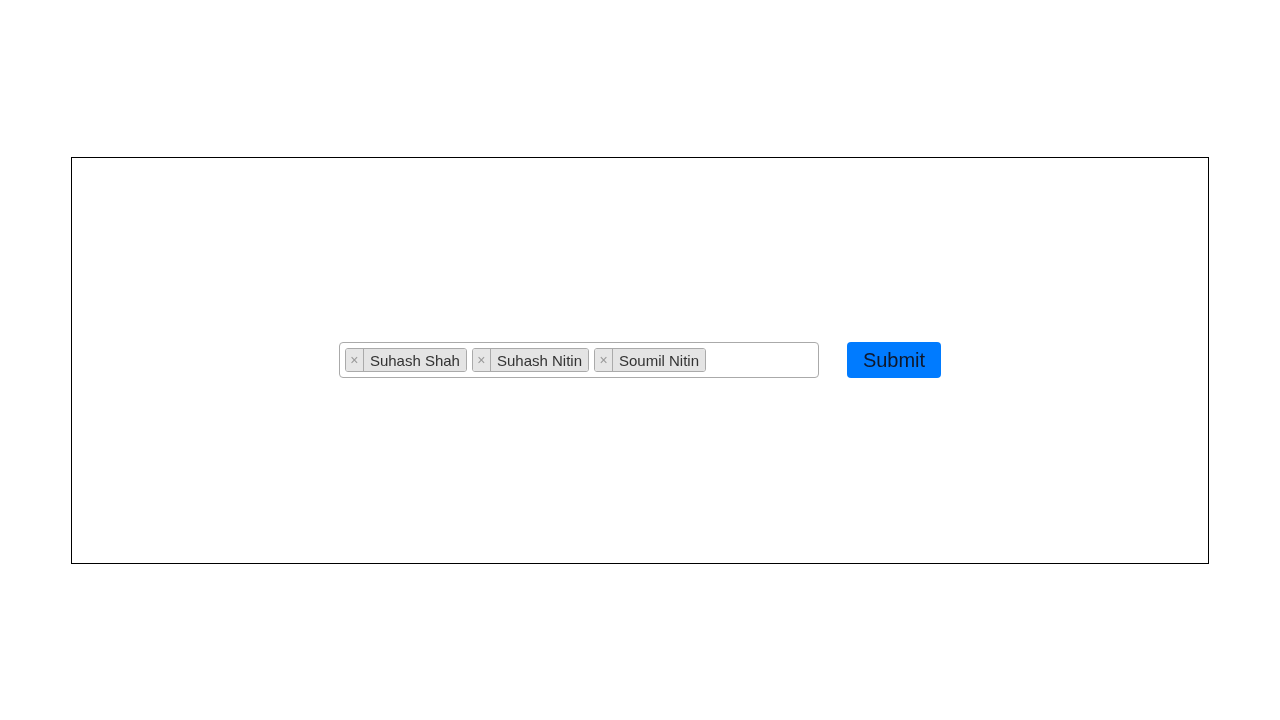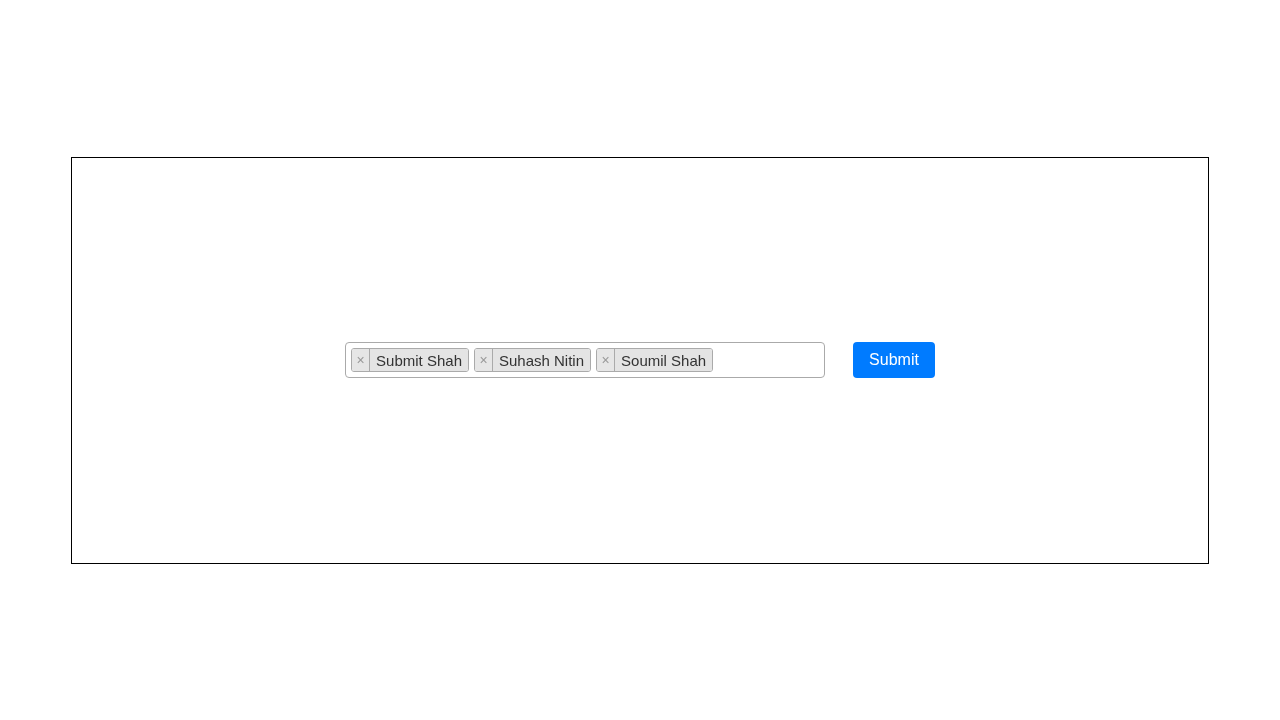--- a/index.html
+++ b/index.html
@@ -77,50 +77,50 @@
       border: none;
       outline: none;
       flex: 1;
       min-width: 30px;
       height: 24px;
       font-size: 15px;
       background: transparent;
     }
     .submit-btn {
       background: #007bff;
-      color: #ffffff;
+      color: #0f172a;
       border: none;
       border-radius: 4px;
       height: 36px;
       padding: 0 16px;
-      font-size: 16px;
+      font-size: 20px;
       cursor: pointer;
     }
   </style>
 </head>
 <body>
 
 <div class="container">
   <div class="form-row">
 
     <div class="multi-select">
 
       <span class="tag">
         <span class="tag-remove">×</span>
-        <span class="tag-label">Submit Shah</span>
+        <span class="tag-label">Suhash Shah</span>
       </span>
 
       <span class="tag">
         <span class="tag-remove">×</span>
         <span class="tag-label">Suhash Nitin</span>
       </span>
 
       <span class="tag">
         <span class="tag-remove">×</span>
-        <span class="tag-label">Soumil Shah</span>
+        <span class="tag-label">Soumil Nitin</span>
       </span>
 
       <input type="text" class="ms-input" value="" style="">
     </div>
 
     <button class="submit-btn">Submit</button>
 
   </div>
 </div>
 

